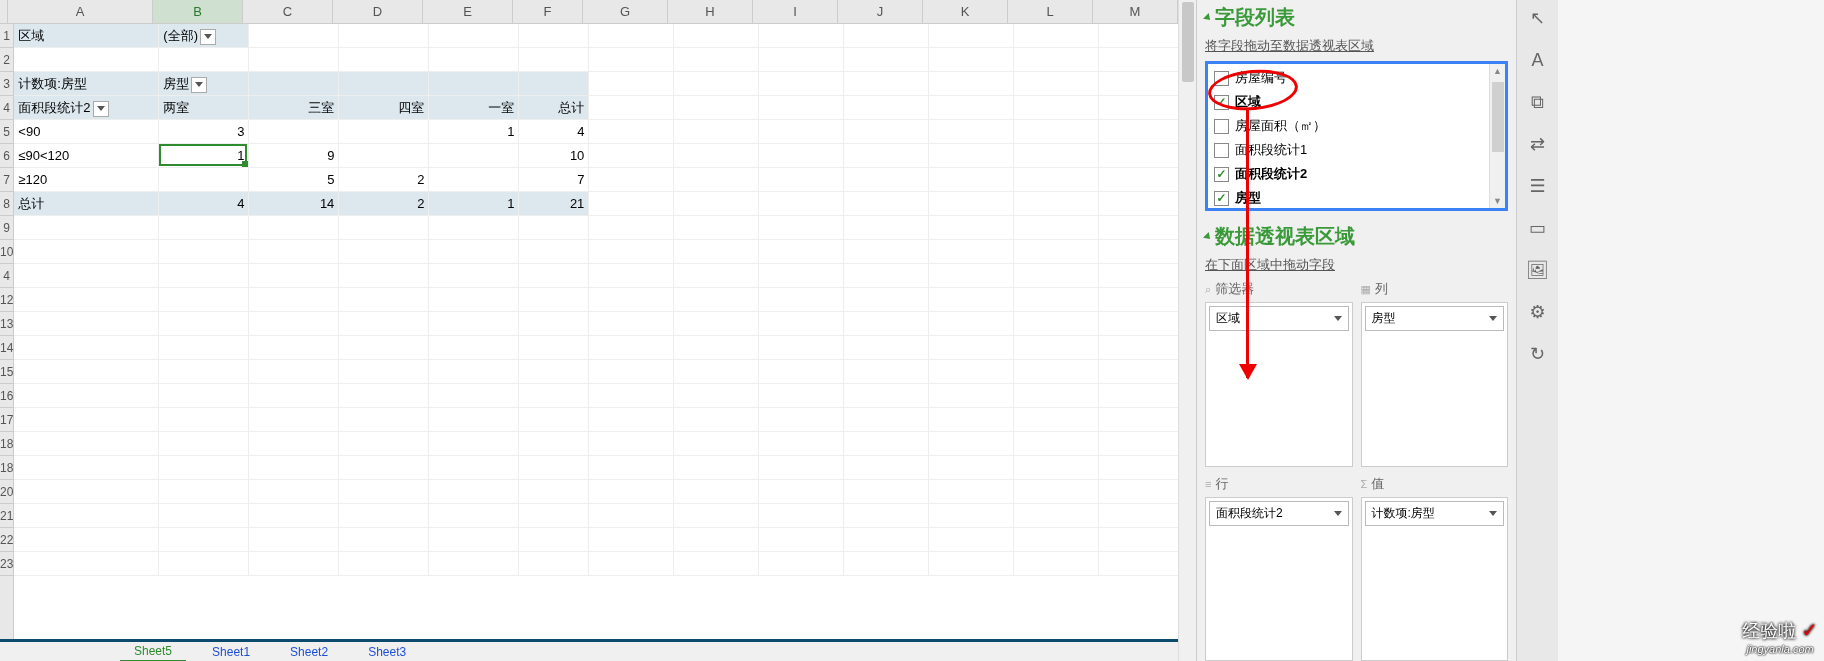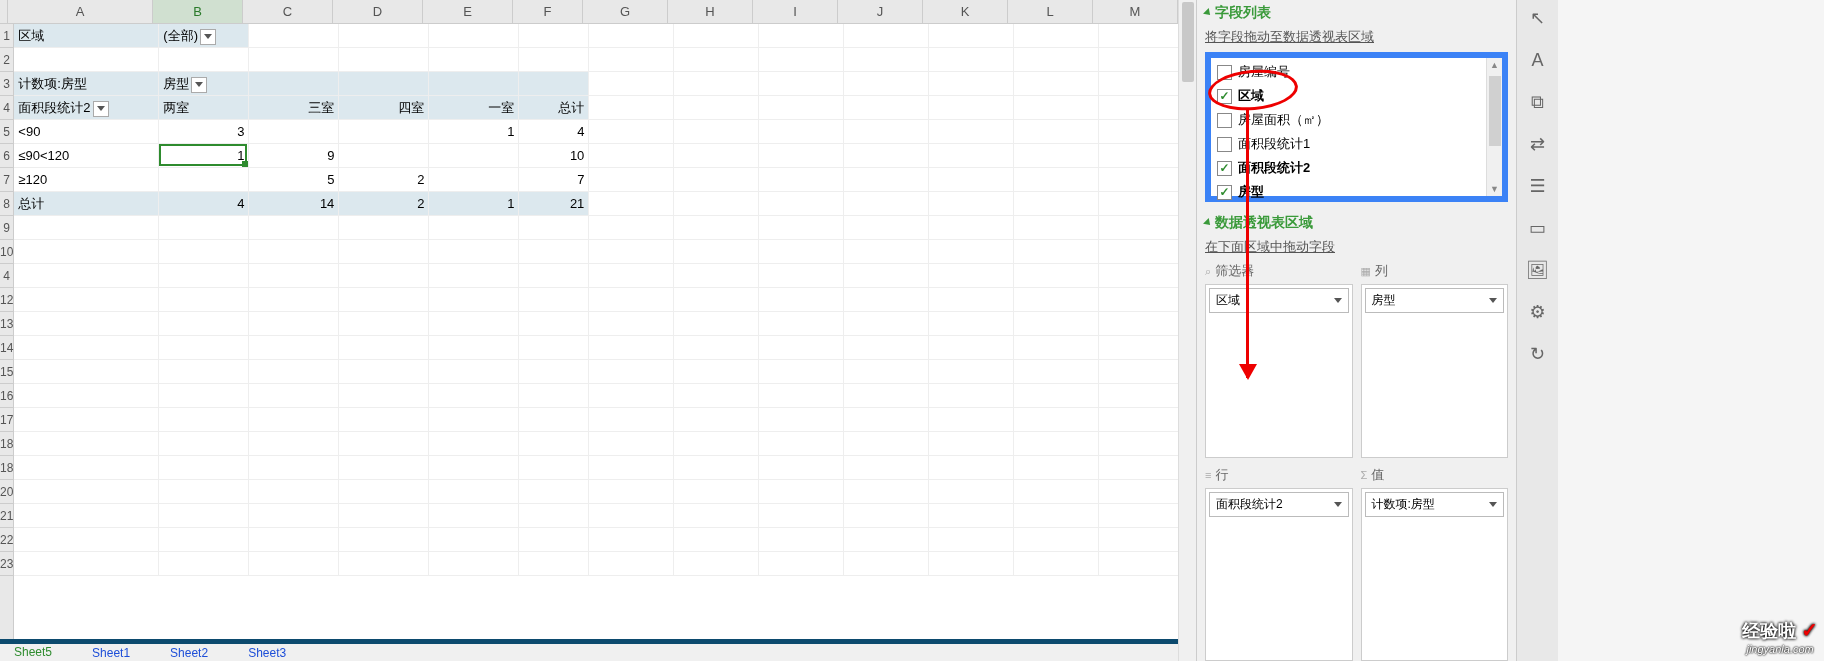--- a/index.html
+++ b/index.html
@@ -150,21 +150,21 @@
       background: #f0f0f0;
       border-left: 1px solid #ccc;
       padding: 4px 8px 0 8px;
       display: flex;
       flex-direction: column;
     }
     
     .panel-title {
       color: #3a9a3a;
       font-weight: bold;
-      font-size: 14px;
+      font-size: 20px;
       display: flex;
       align-items: center;
       gap: 4px;
       margin-bottom: 6px;
     }
     .panel-title::before {
       content: "";
       border-top: 4px solid transparent;
       border-bottom: 4px solid transparent;
       border-left: 6px solid #3a9a3a;
@@ -173,21 +173,21 @@
     
     .panel-subtitle {
       color: #555;
       font-size: 13px;
       margin-bottom: 6px;
       text-decoration: underline;
     }
     
     .field-list {
       background: #fff;
-      border: 6px solid #3b82f6;
+      border: 3px solid #3b82f6;
       height: 150px;
       position: relative;
       margin-bottom: 12px;
     }
     .field-list-inner {
       padding: 2px 0;
     }
     .field-item {
       display: flex;
       align-items: center;
@@ -353,42 +353,43 @@
     .watermark {
       position: absolute;
       right: 6px;
       bottom: 6px;
       z-index: 200;
       text-align: right;
       pointer-events: none;
     }
     .wm-top {
       color: #fff;
-      font-weight: bold;
+      font-weight: normal;
       font-size: 18px;
       text-shadow: 0 0 3px #000, 0 0 3px #000;
     }
     .wm-check { color: #e00; font-size: 20px; }
     .wm-bottom {
       color: #fff;
       font-size: 11px;
       font-style: italic;
       text-shadow: 0 0 2px #000, 0 0 2px #000;
       text-align: center;
     }
     
     .sheet-tabs {
       position: absolute;
       bottom: 0;
       left: 0;
       right: 0;
       height: 22px;
       background: #f0f0f0;
-      border-top: 5px solid #0c4a6e;
-      display: flex;
+      border-top: 3px solid #0c4a6e;
+      display: flex;
+      padding-left: 120px;
       gap: 12px;
       align-items: center;
     }
     .sheet-tab {
       padding: 2px 14px;
       color: #1d4ed8;
       font-size: 12px;
     }
     .sheet-tab.active { color: #2e8b2e; border-bottom: 2px solid #2e8b2e; }
   </style>

